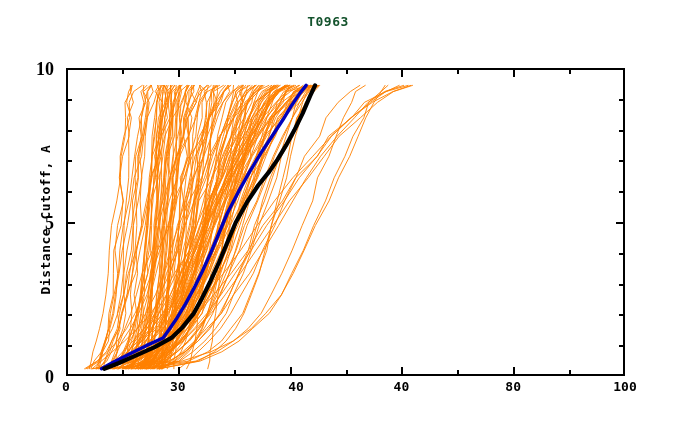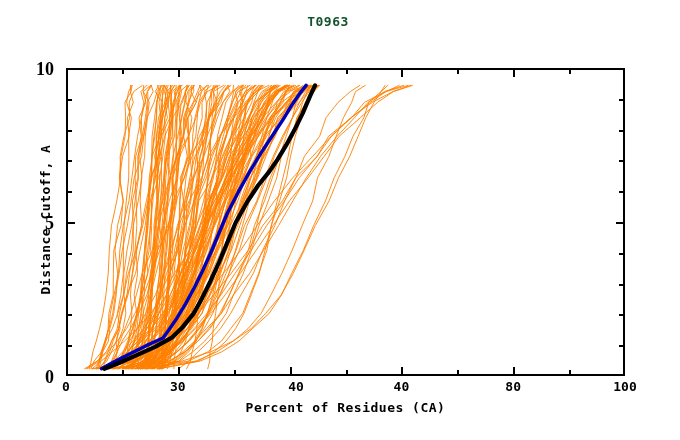--- a/index.html
+++ b/index.html
@@ -267,16 +267,15 @@
       <div class="xlab" style="left: 401.4px;">40</div>
       <div class="xlab" style="left: 513.2px;">80</div>
       <div class="xlab" style="left: 625px;">100</div>
     </div>
   <div id="yticklabels">
       <div class="ylab" style="top: 376px;">0</div>
       <div class="ylab" style="top: 222px;">5</div>
       <div class="ylab" style="top: 68px;">10</div>
     </div>
 
-  <div id="xaxis-title">Percent of Residues (CA)</div>
   <div id="yaxis-title">Distance Cutoff, A</div>
 
 </div>
 
 </body></html>

